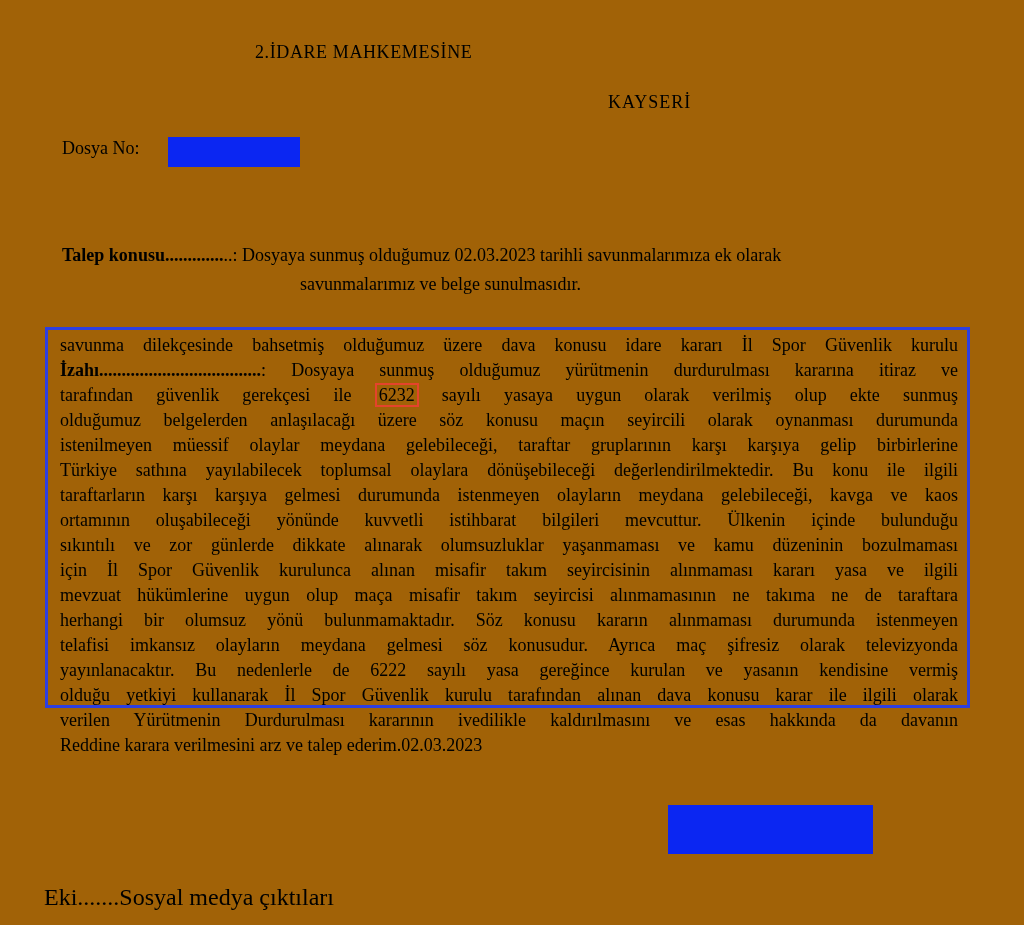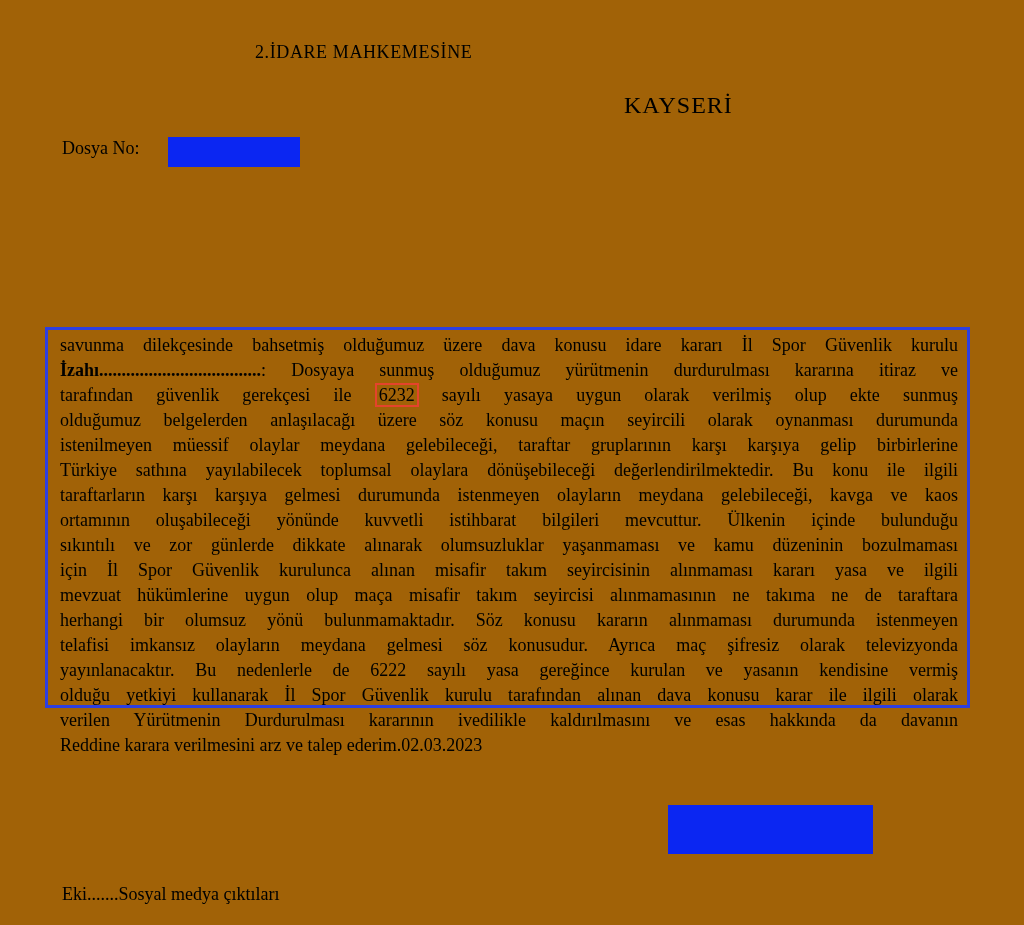--- a/index.html
+++ b/index.html
@@ -1,21 +1,21 @@
 <!DOCTYPE html>
 <html><head>
 <meta charset="utf-8">
 <style>
   html,body { margin:0; padding:0; background:#ffffff; }
   .page {
     position:relative; width:1024px; height:925px; background:#a16207;
     font-family:"Liberation Serif", serif; color:#000; overflow:hidden;
   }
   .court-title { position:absolute; left:255px; top:42px; font-size:18px; letter-spacing:0.6px; }
-  .city        { position:absolute; left:624px; top:92px; font-size:24px; letter-spacing:1px; }
+  .city        { position:absolute; left:608px; top:92px; font-size:18px; letter-spacing:1px; }
   .dosya-label { position:absolute; left:62px; top:138px; font-size:18px; font-weight:normal; }
   .dosya-redaction {
     position:absolute; left:168px; top:137px; width:132px; height:30px; background:#0b26f2;
   }
   .talep { position:absolute; left:62px; top:241px; width:892px; font-size:18px; line-height:29px; }
   .talep-line2 { margin-left:238px; }
   .izah-body {
     position:absolute; left:60px; top:333px; width:898px;
     font-size:18px; line-height:25px;
   }
@@ -26,34 +26,38 @@
     display:inline-block; border:2px solid #e5432c; padding:0 2px;
     line-height:20px; text-align:center;
   }
   .izah-overlay {
     position:absolute; left:45px; top:327px; width:919px; height:375px;
     border:3px solid #2d3fe0; pointer-events:none; background:transparent;
   }
   .sig-redaction {
     position:absolute; left:668px; top:805px; width:205px; height:49px; background:#0b26f2;
   }
-  .eki { position:absolute; left:62px; top:884px; font-size:18px; }
+  .eki { position:absolute; left:44px; top:884px; font-size:24px; }
 </style>
 </head>
 <body>
 
 <div class="page">
 
   <div class="court-title">2.İDARE MAHKEMESİNE</div>
 
   <div class="city">KAYSERİ</div>
 
   <div class="dosya-label">Dosya No:</div>
   <div class="dosya-redaction"></div>
 
+  <div class="talep">
+    <div><span class="b">Talep konusu.............</span><span>..:</span> <span>Dosyaya sunmuş olduğumuz 02.03.2023 tarihli savunmalarımıza ek olarak</span></div>
+    <div class="talep-line2">savunmalarımız ve belge sunulmasıdır.</div>
+  </div>
 
   <div class="izah-body">
     <div class="jline">savunma dilekçesinde bahsetmiş olduğumuz üzere dava konusu idare kararı İl Spor Güvenlik kurulu</div>
     <div class="jline"><span class="b">İzahı....................................</span><span>:</span> <span>Dosyaya sunmuş olduğumuz yürütmenin durdurulması kararına itiraz ve</span></div>
     <div class="jline"><span>tarafından güvenlik gerekçesi ile</span> <span class="redbox">6232</span> <span>sayılı yasaya uygun olarak verilmiş olup ekte sunmuş</span></div>
     <div>
         <div class="jline">olduğumuz belgelerden anlaşılacağı üzere söz konusu maçın seyircili olarak oynanması durumunda</div>
         <div class="jline">istenilmeyen müessif olaylar meydana gelebileceği, taraftar gruplarının karşı karşıya gelip birbirlerine</div>
         <div class="jline">Türkiye sathına yayılabilecek toplumsal olaylara dönüşebileceği değerlendirilmektedir. Bu konu ile ilgili</div>
         <div class="jline">taraftarların karşı karşıya gelmesi durumunda istenmeyen olayların meydana gelebileceği, kavga ve kaos</div>

